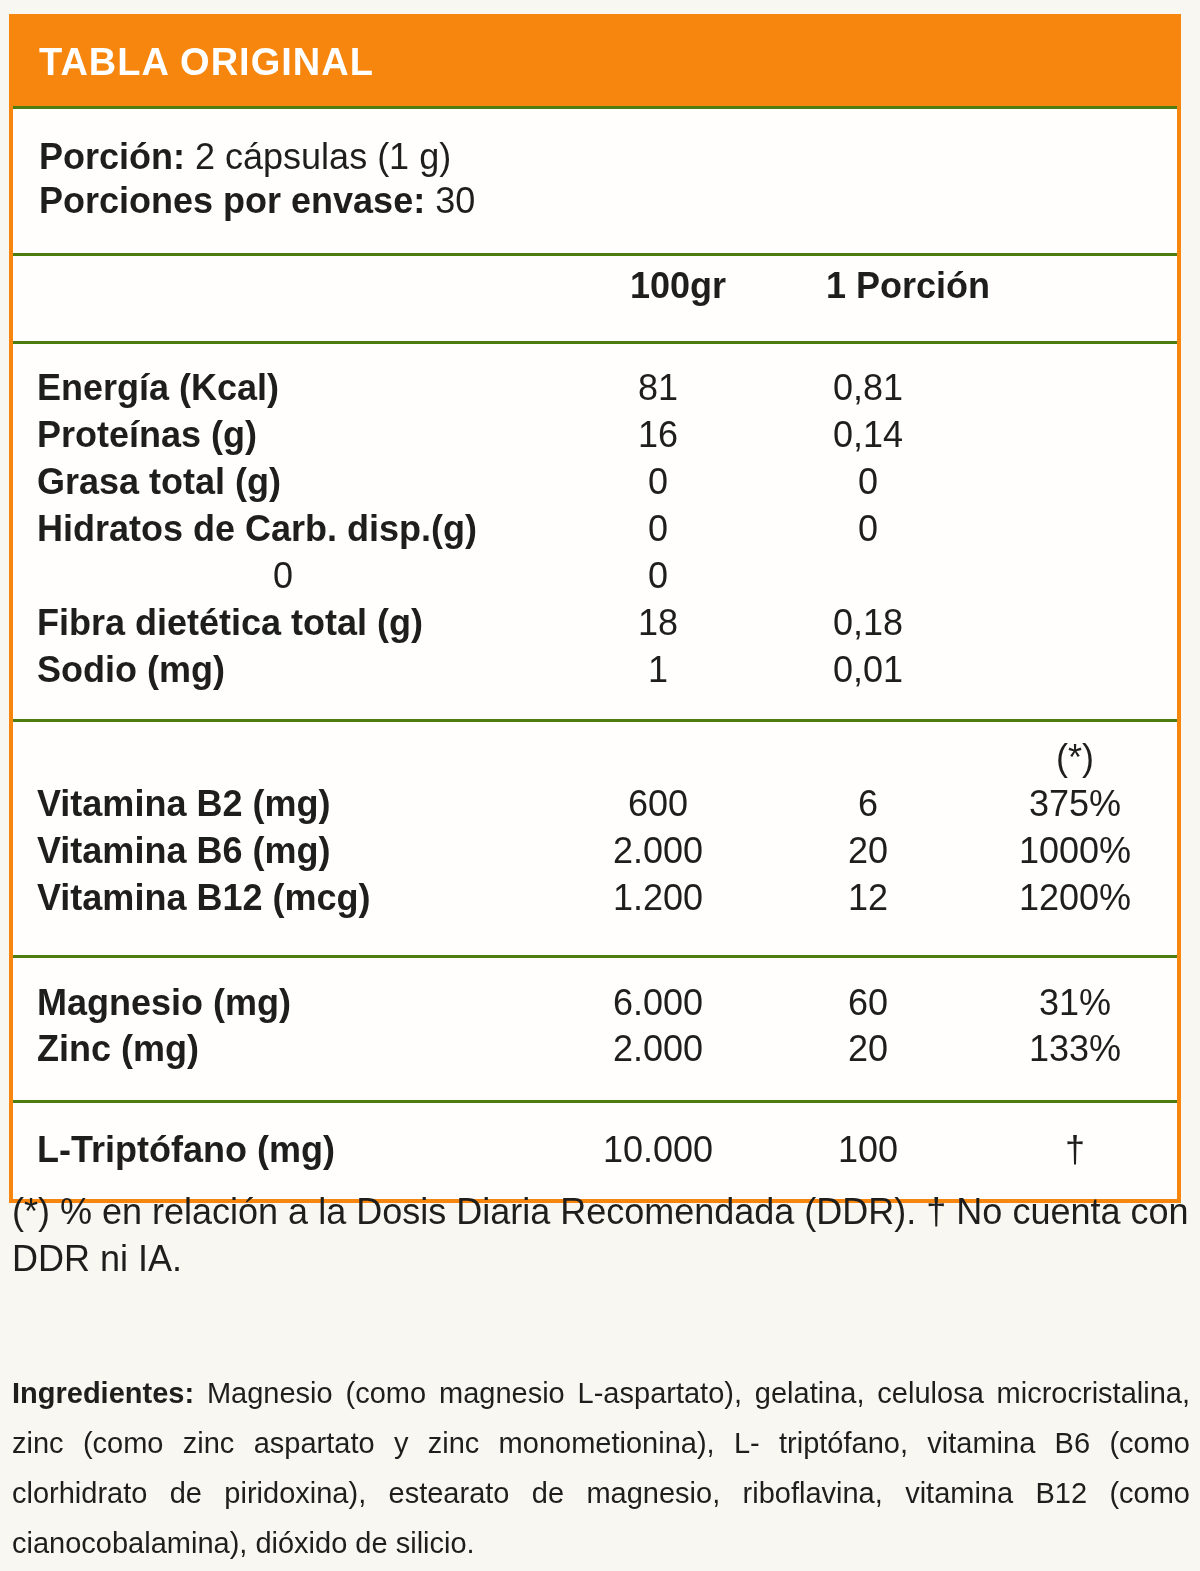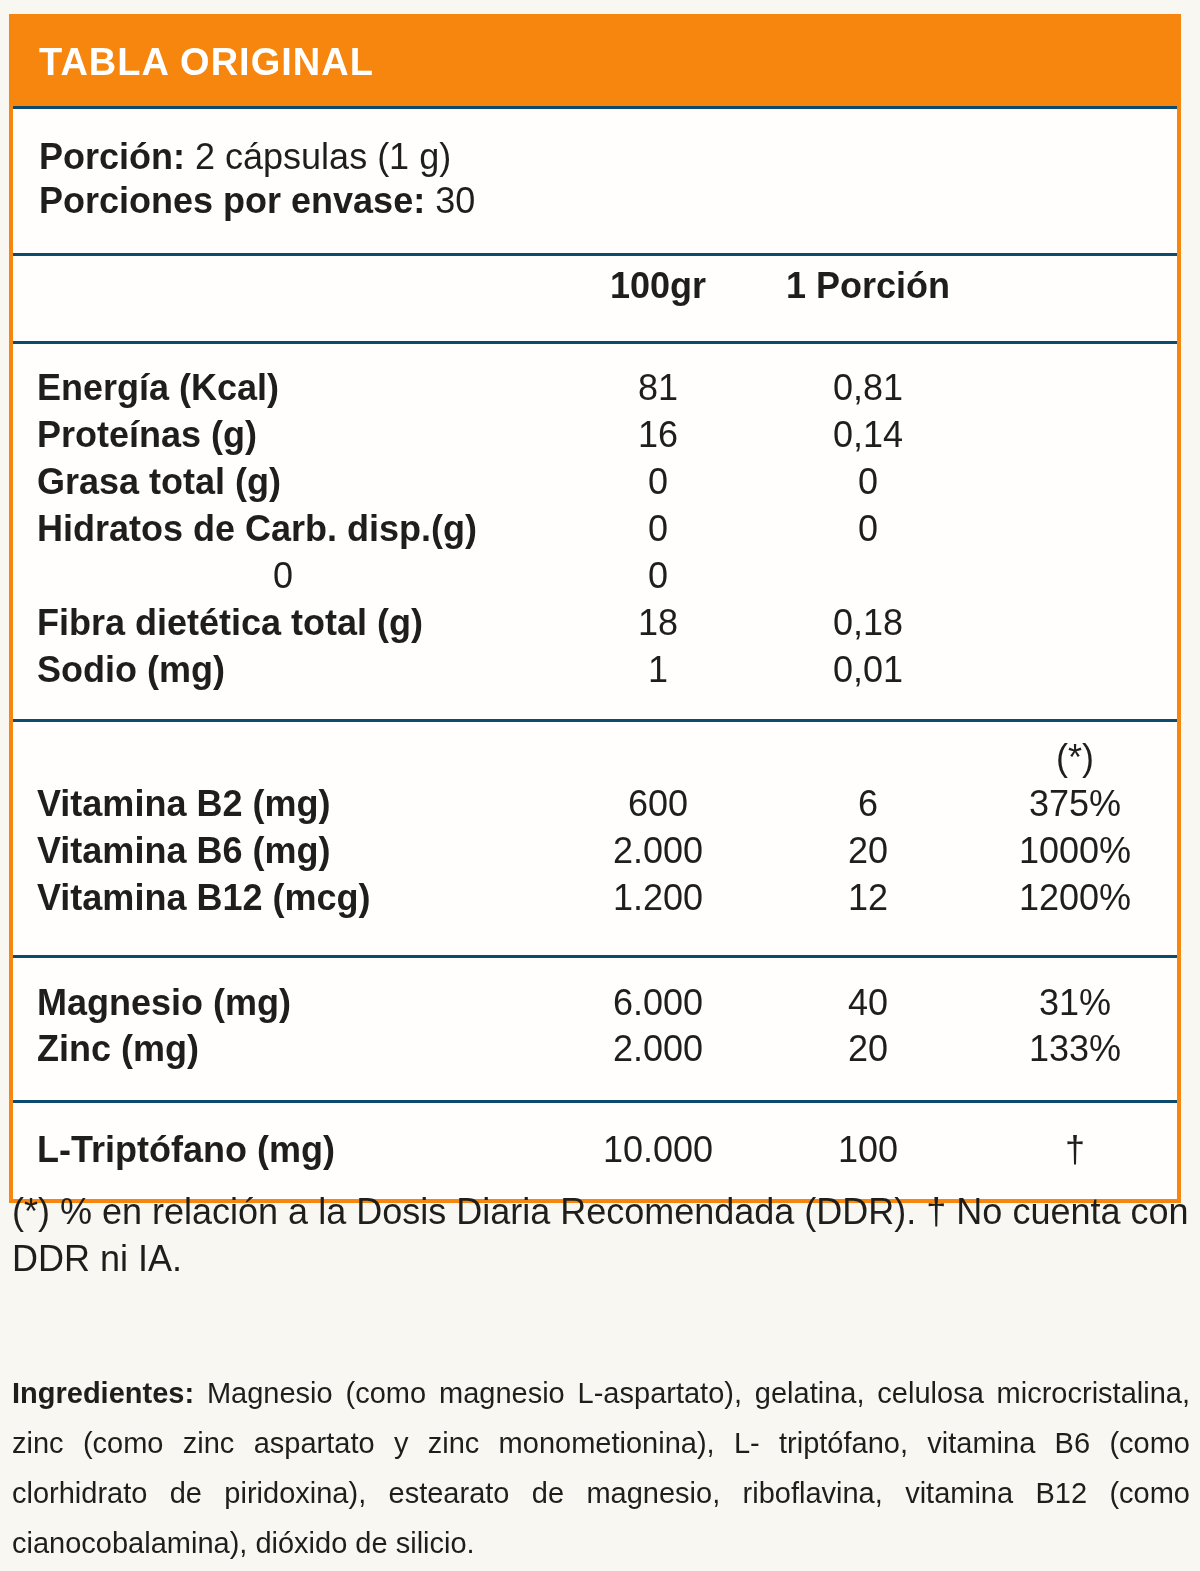--- a/index.html
+++ b/index.html
@@ -16,33 +16,33 @@
     position:absolute; left:9px; top:14px; width:1172px;
     background:#fffefd;
     border:4px solid #f6860d;
   }
   .title-bar {
     height:88px; background:#f6860d;
     display:flex; align-items:center;
     padding-left:26px;
     color:#ffffff; font-weight:bold; font-size:38px; letter-spacing:1px;
   }
-  .sec { border-top:3px solid #0c4a6e; }
+  .sec { border-top:3px solid #4d7c0f; }
   .sec:first-of-type { border-top:none; }
   .serving { padding:26px 0 30px 26px; font-size:36px; line-height:44px; }
   .serving b { font-weight:bold; }
   .grid-row {
     display:grid;
     grid-template-columns:540px 210px 210px 1fr;
     align-items:center;
   }
   .grid-row .lbl { padding-left:24px; font-weight:bold; font-size:36px; }
   .grid-row .lbl.indent { padding-left:36px; font-weight:normal; }
   .grid-row .val { text-align:center; font-size:36px; font-weight:normal; }
-  .colhead { height:62px; }
+  .colhead { height:62px;gap:20px; }
   .colhead .val { font-weight:bold; }
   .nutrients { padding:20px 0 26px 0;margin-top:26px; }
   .nutrients .grid-row { height:47px; }
   .vitamins  { padding:14px 0 34px 0; }
   .vitamins .grid-row { height:47px; }
   .vitamins .star-row { height:44px; }
   .minerals  { padding:22px 0 28px 0; }
   .minerals .grid-row { height:46px; }
   .amino     { padding:24px 0 26px 0; }
   .amino .grid-row { height:46px; }
@@ -148,21 +148,21 @@
         <div class="val">1.200</div>
         <div class="val">12</div>
         <div class="val">1200%</div>
       </div>
     </div>
 
     <div class="sec minerals">
       <div class="grid-row">
         <div class="lbl">Magnesio (mg)</div>
         <div class="val">6.000</div>
-        <div class="val">40</div>
+        <div class="val">60</div>
         <div class="val">31%</div>
       </div>
       <div class="grid-row">
         <div class="lbl">Zinc (mg)</div>
         <div class="val">2.000</div>
         <div class="val">20</div>
         <div class="val">133%</div>
       </div>
     </div>
 

